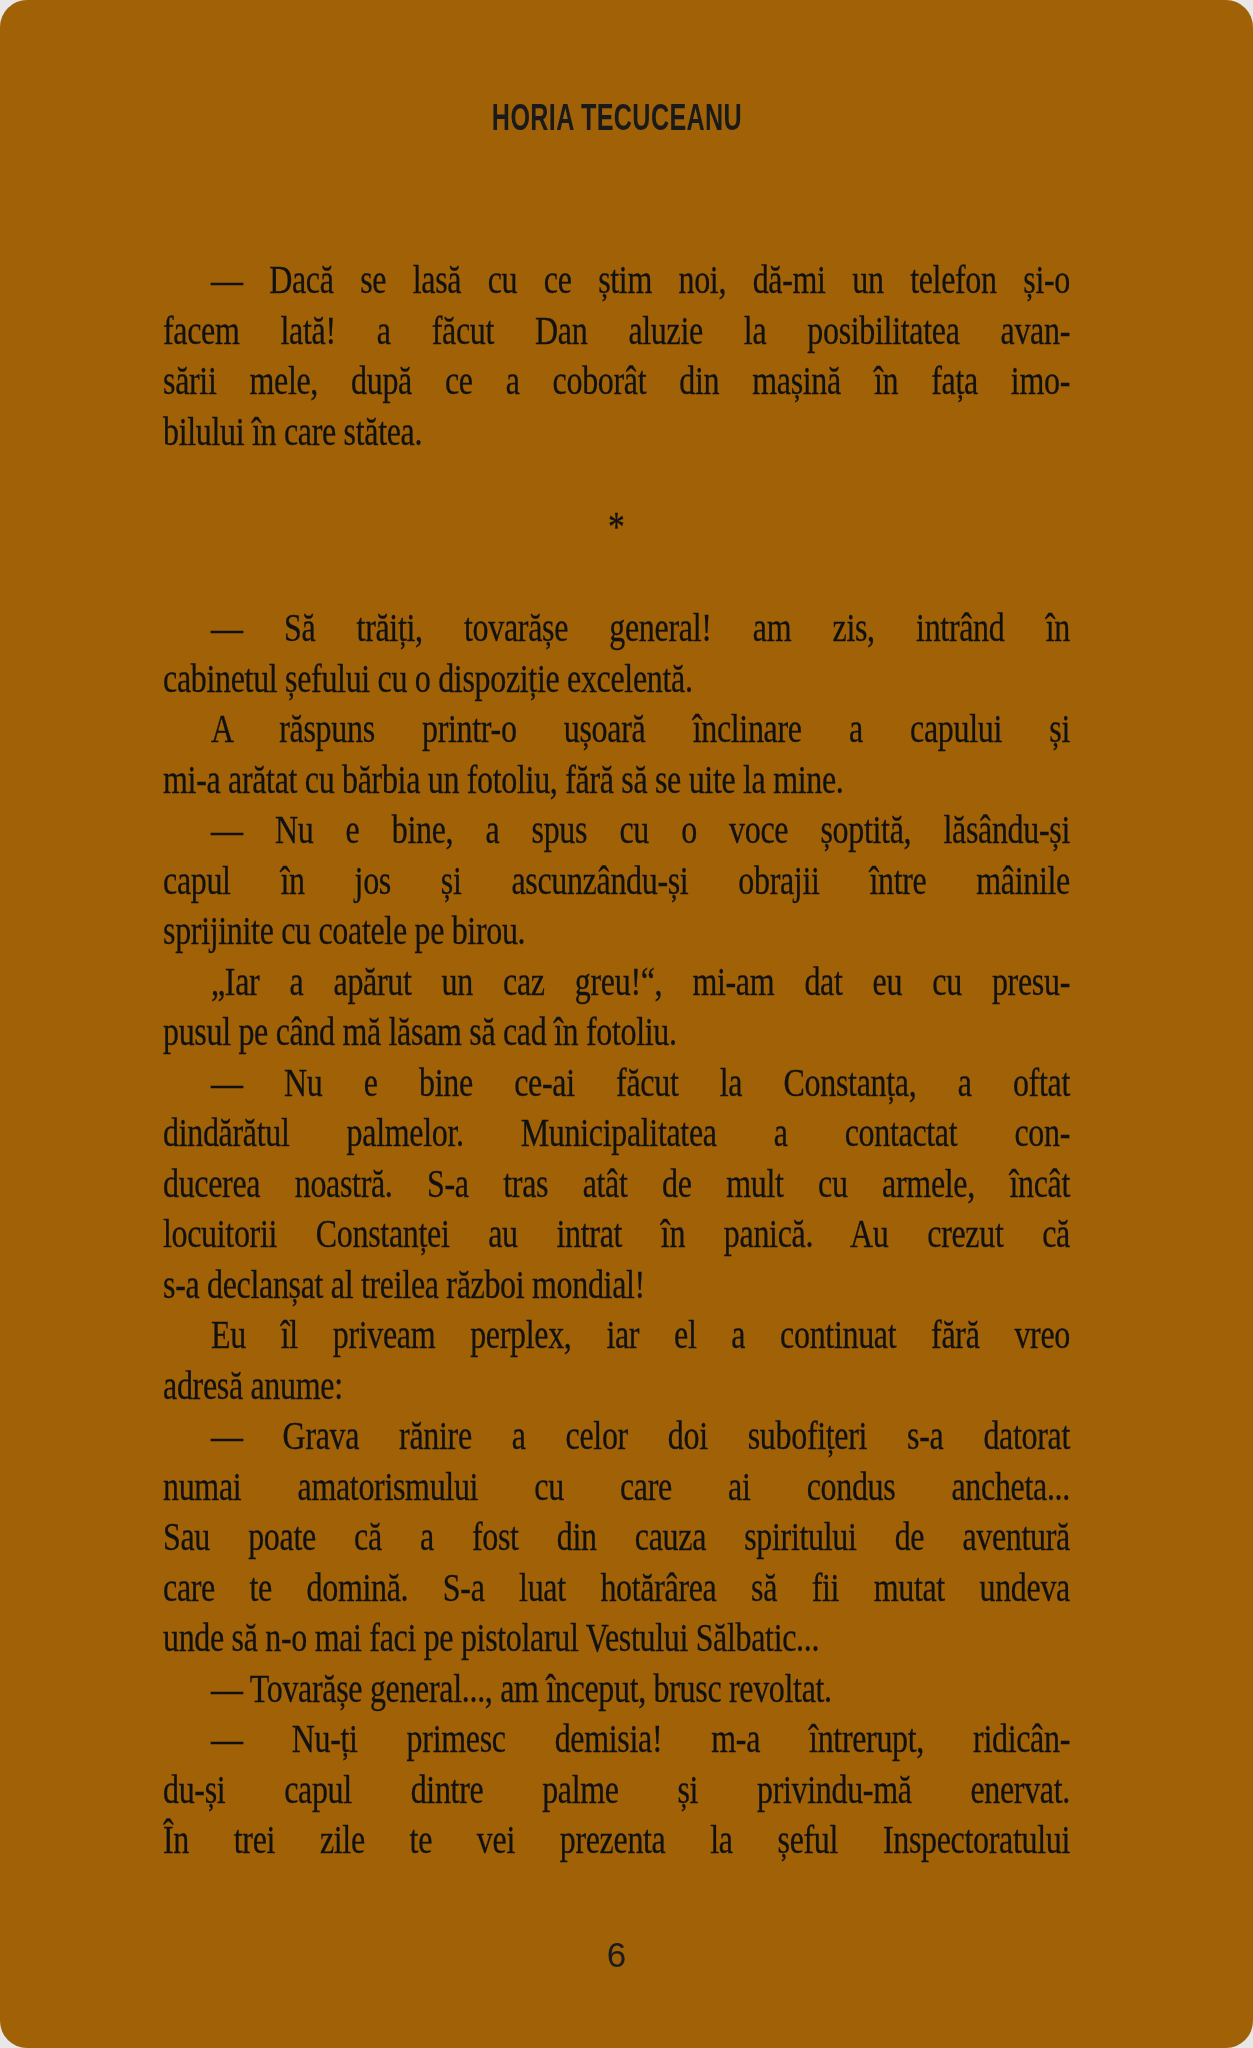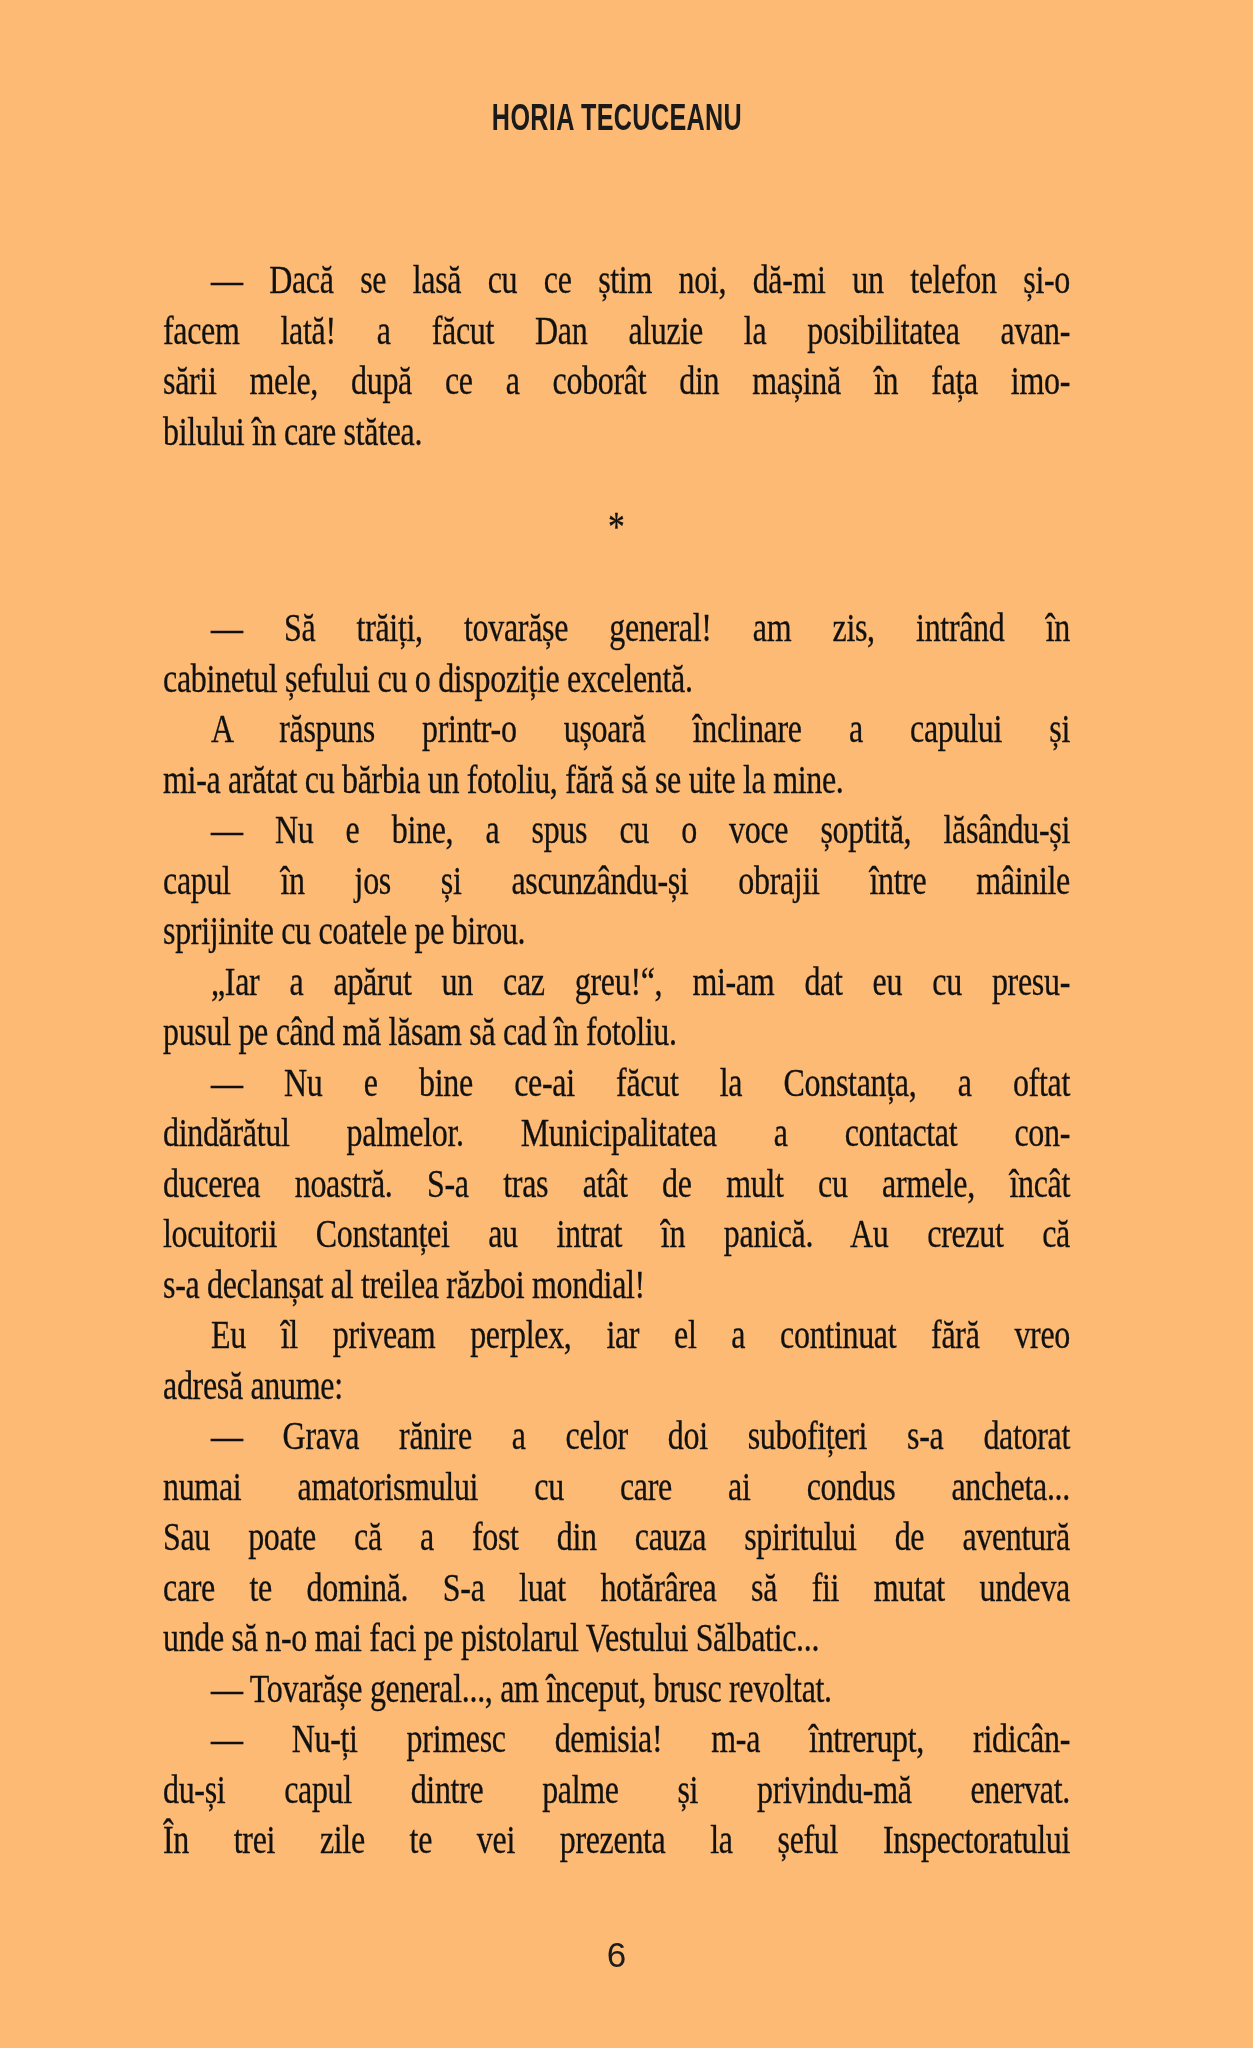--- a/index.html
+++ b/index.html
@@ -6,24 +6,25 @@
   html, body {
     margin: 0;
     padding: 0;
     background: #e8e8e8;
   }
   .page {
     position: relative;
     width: 1253px;
     height: 2048px;
     margin: 0 auto;
-    background: #fdba74;
+    background: #a16207;
     overflow: hidden;
     font-family: "Liberation Serif", serif;
     color: #141414;
+    border-radius: 27px;
   }
   
   .header {
     position: absolute;
     left: 163px;
     top: 98px;
     width: 907px;
     text-align: center;
     line-height: 40px;
   }

